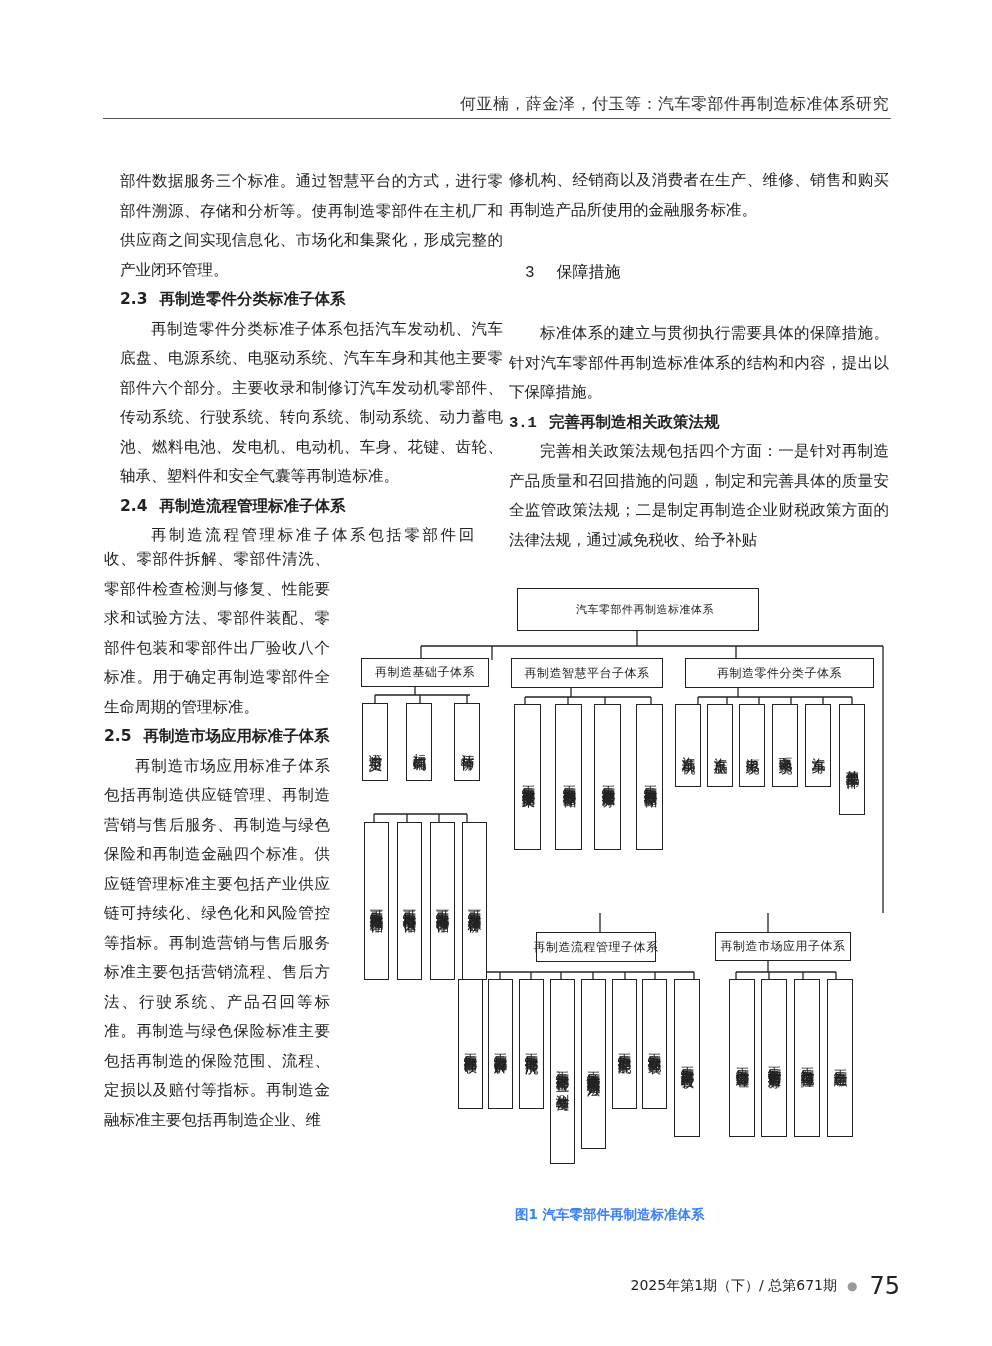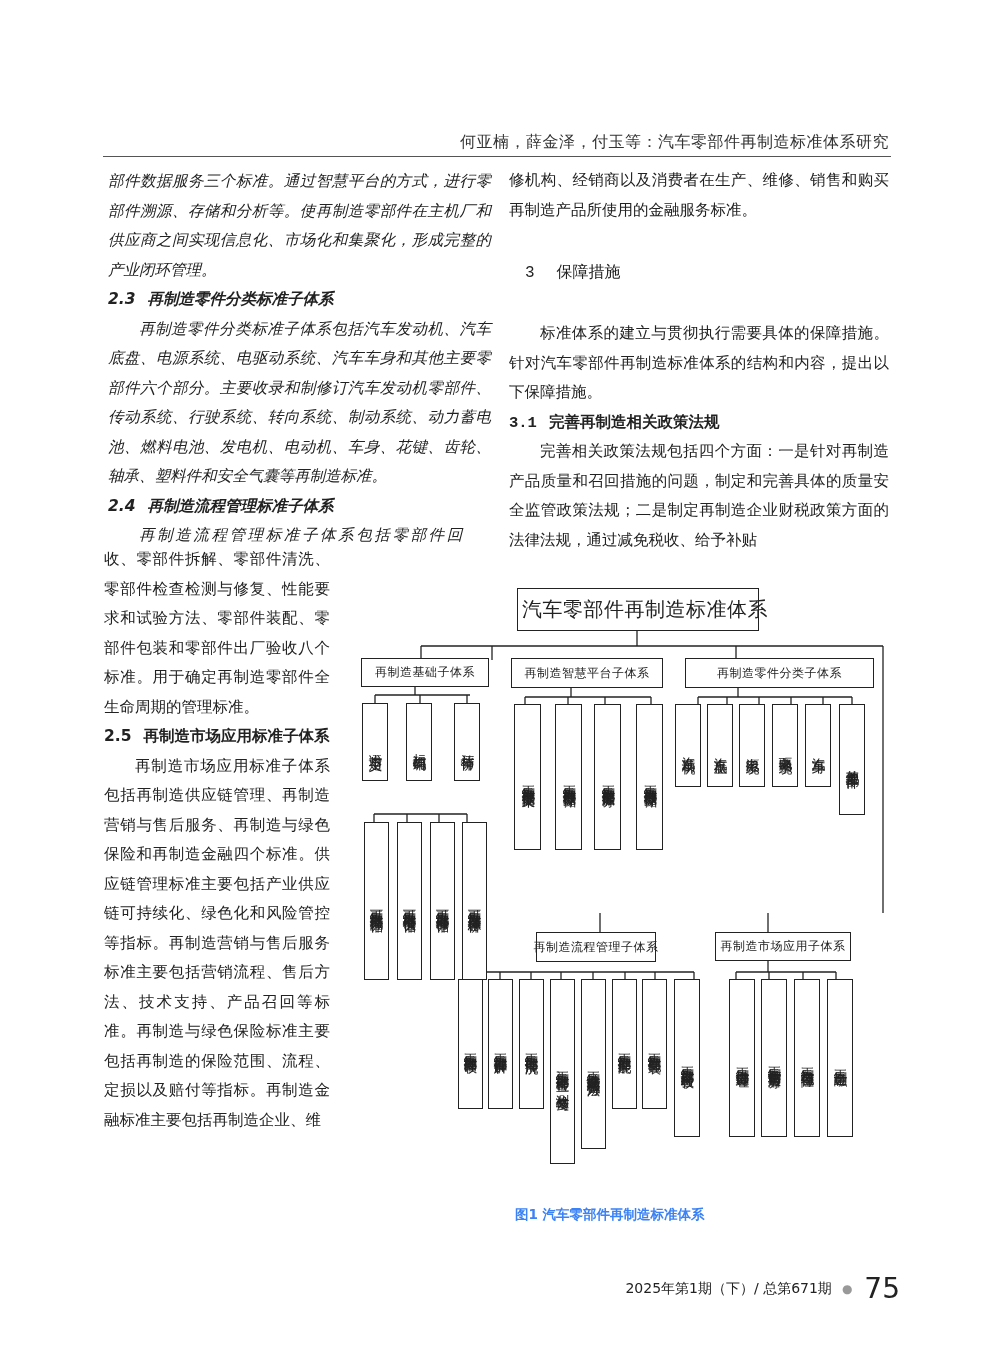--- a/index.html
+++ b/index.html
@@ -1,63 +1,63 @@
 <!DOCTYPE html>
 <html><head>
 <meta charset="utf-8">
 <style>
   html, body { margin: 0; padding: 0; background: #ffffff; }
   body { width: 992px; height: 1346px; position: relative; overflow: hidden;
          font-family: "DejaVu Sans", sans-serif; color: #1e1e1e; }
   .header { position: absolute; left: 103px; top: 92px; width: 788px; height: 26px;
-            border-bottom: 1.5px solid #555; margin-top: 38px; }
+            border-bottom: 1.5px solid #555; }
   .header-title { position: absolute; right: 2px; top: 2px; font-family: "DejaVu Serif", serif;
                   font-size: 16px; color: #333; letter-spacing: 0.5px; }
   .col { position: absolute; font-size: 15.5px; line-height: 29.5px; color: #222; }
   .p { margin: 0; text-align: justify; text-align-last: left; }
   .indent { text-indent: 2em; }
   .h3 { margin: 0; font-weight: bold; font-size: 15.5px; }
   .h2 { margin: 16px; font-size: 16px; line-height: 30px; }
   .sp { display: inline-block; width: 12px; }
-  #left-col { left: 108px; top: 167px; width: 383px; font-style: italic; }
+  #left-col { left: 120px; top: 167px; width: 383px; }
   #left-narrow { left: 104px; top: 545px; width: 226px; }
   #right-col { left: 509px; top: 167px; width: 380px; font-family: Liberation Mono, monospace; }
   .gap-md { height: 16px; }
   #figure { position: absolute; left: 345px; top: 580px; width: 560px; height: 600px; }
   #figure svg { position: absolute; left: 0; top: 0; }
   .node { position: absolute; border: 1.5px solid #222; background: #fff; box-sizing: border-box;
           font-family: "DejaVu Serif", serif; color: #222; display: flex; justify-content: center; }
   .node.h { align-items: center; font-size: 12px; white-space: nowrap; letter-spacing: 0.5px; }
-  .node.root { font-size: 20px; padding-left: 14px; }
+  .node.root { font-size: 11px; padding-left: 14px; }
   .node.v { writing-mode: vertical-rl; text-orientation: upright; font-size: 13.5px;
             padding-top: 6px; align-items: flex-start; line-height: 22px; letter-spacing: 1px; }
   .caption { position: absolute; left: 515px; top: 1206px; font-size: 13.5px; font-weight: bold; color: #3b82f6; }
   .footer { position: absolute; right: 92px; top: 1272px; font-size: 14px; color: #222; display: flex; align-items: center; }
   .footer .dot { color: #999; margin: 0 10px 0 10px; font-size: 12px; }
-  .footer .pg { font-size: 28px; margin-left: 2px; }
+  .footer .pg { font-size: 24px; margin-left: 2px; }
 </style>
 </head>
 <body>
 
 <div class="header">
   <span class="header-title">何亚楠，薛金泽，付玉等：汽车零部件再制造标准体系研究</span>
 </div>
 
 <div class="col" id="left-col">
   <p class="p">部件数据服务三个标准。通过智慧平台的方式，进行零部件溯源、存储和分析等。使再制造零部件在主机厂和供应商之间实现信息化、市场化和集聚化，形成完整的产业闭环管理。</p>
   <p class="h3"><span>2.3</span><span class="sp"></span><span>再制造零件分类标准子体系</span></p>
   <p class="p indent">再制造零件分类标准子体系包括汽车发动机、汽车底盘、电源系统、电驱动系统、汽车车身和其他主要零部件六个部分。主要收录和制修订汽车发动机零部件、传动系统、行驶系统、转向系统、制动系统、动力蓄电池、燃料电池、发电机、电动机、车身、花键、齿轮、轴承、塑料件和安全气囊等再制造标准。</p>
   <p class="h3"><span>2.4</span><span class="sp"></span><span>再制造流程管理标准子体系</span></p>
   <p class="p indent" style="letter-spacing:2.6px">再制造流程管理标准子体系包括零部件回</p>
 </div>
 
 <div class="col" id="left-narrow">
   <p class="p">收、零部件拆解、零部件清洗、零部件检查检测与修复、性能要求和试验方法、零部件装配、零部件包装和零部件出厂验收八个标准。用于确定再制造零部件全生命周期的管理标准。</p>
   <p class="h3"><span>2.5</span><span class="sp"></span><span>再制造市场应用标准子体系</span></p>
-  <p class="p indent">再制造市场应用标准子体系包括再制造供应链管理、再制造营销与售后服务、再制造与绿色保险和再制造金融四个标准。供应链管理标准主要包括产业供应链可持续化、绿色化和风险管控等指标。再制造营销与售后服务标准主要包括营销流程、售后方法、技术支持、产品召回等标准。再制造与绿色保险标准主要包括再制造的保险范围、流程、定损以及赔付等指标。再制造金融标准主要包括再制造企业、维</p>
+  <p class="p indent">再制造市场应用标准子体系包括再制造供应链管理、再制造营销与售后服务、再制造与绿色保险和再制造金融四个标准。供应链管理标准主要包括产业供应链可持续化、绿色化和风险管控等指标。再制造营销与售后服务标准主要包括营销流程、售后方法、行驶系统、产品召回等标准。再制造与绿色保险标准主要包括再制造的保险范围、流程、定损以及赔付等指标。再制造金融标准主要包括再制造企业、维</p>
 </div>
 
 <div class="col" id="right-col">
   <p class="p">修机构、经销商以及消费者在生产、维修、销售和购买再制造产品所使用的金融服务标准。</p>
   <div class="gap-md"></div>
   <p class="h2"><span>3</span><span class="sp" style="width:22px"></span><span>保障措施</span></p>
   <div class="gap-md"></div>
   <p class="p indent">标准体系的建立与贯彻执行需要具体的保障措施。针对汽车零部件再制造标准体系的结构和内容，提出以下保障措施。</p>
   <p class="h3"><span>3.1</span><span class="sp"></span><span>完善再制造相关政策法规</span></p>
   <p class="p indent">完善相关政策法规包括四个方面：一是针对再制造产品质量和召回措施的问题，制定和完善具体的质量安全监管政策法规；二是制定再制造企业财税政策方面的法律法规，通过减免税收、给予补贴</p>

